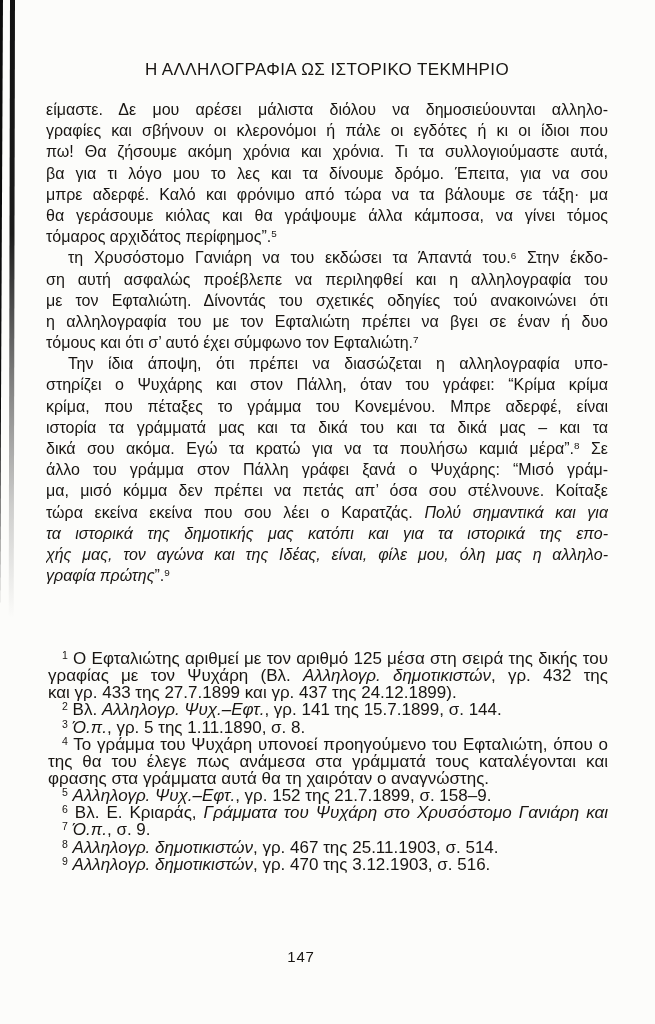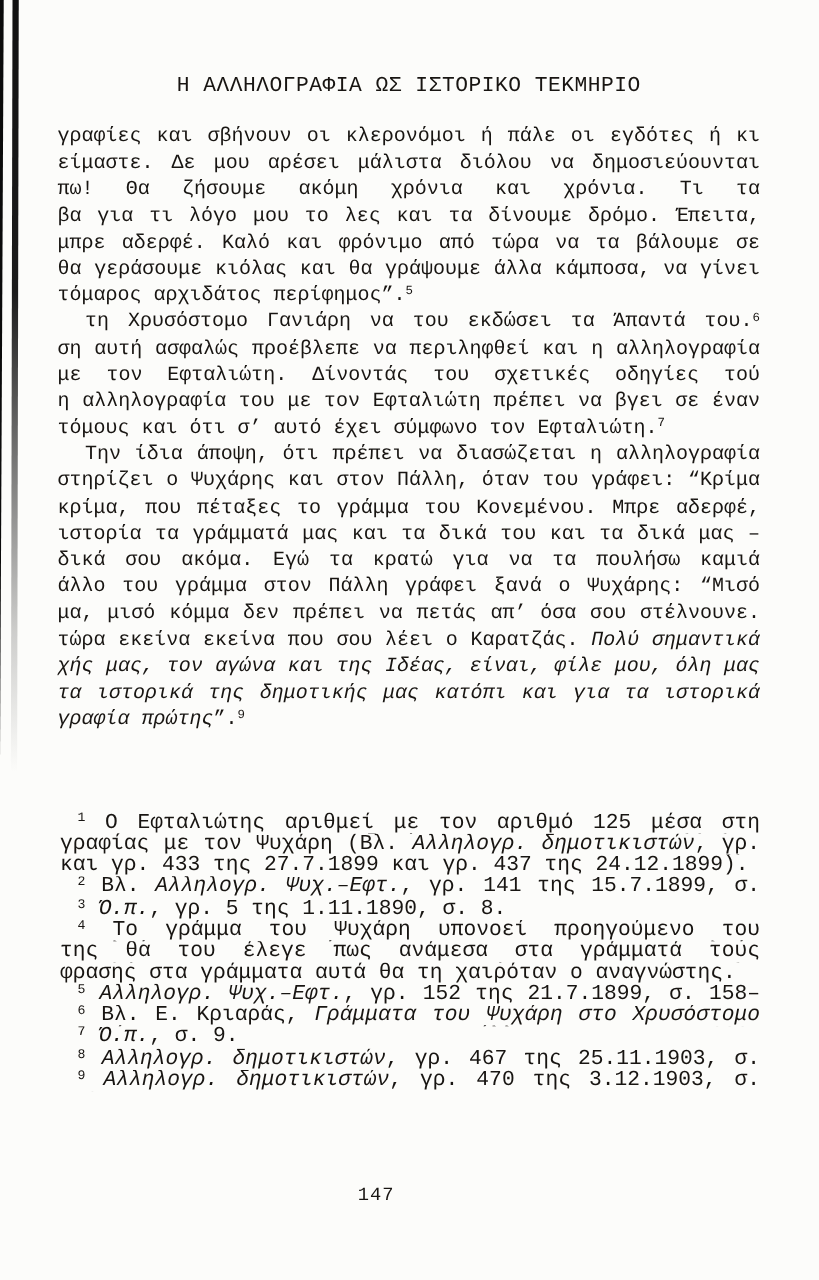--- a/index.html
+++ b/index.html
@@ -2,21 +2,21 @@
 <html lang="el"><head>
 <meta charset="utf-8">
 <style>
   html, body { margin: 0; padding: 0; background: #ffffff; }
   .page {
     position: relative;
     width: 655px;
     height: 1024px;
     background: #fcfcfa;
     overflow: hidden;
-    font-family: Liberation Mono, monospace;
+    font-family: Liberation Sans, sans-serif;
     color: #181512;
   }
   
   .scan-bar-a {
     position: absolute; left: 0; top: -4px; width: 3px; height: 1034px;
     background: #0b0b0b;
     transform: rotate(0.28deg); transform-origin: top left;
   }
   .scan-bar-b {
     position: absolute; left: 10px; top: -2px; width: 5px; height: 620px;
@@ -62,22 +62,22 @@
 <body>
 
 <div class="page" style="background: rgb(252, 252, 250); color: rgb(24, 21, 18);">
   <div class="scan-bar-a"></div>
   <div class="scan-bar-b"></div>
 
   <div class="running-head">Η ΑΛΛΗΛΟΓΡΑΦΙΑ ΩΣ ΙΣΤΟΡΙΚΟ ΤΕΚΜΗΡΙΟ</div>
 
   <div class="body-text">
       <div class="para">
+        <div class="line"><span>είμαστε. Δε μου αρέσει μάλιστα διόλου να δημοσιεύουνται αλληλο-</span></div>
         <div class="line"><span>γραφίες και σβήνουν οι κλερονόμοι ή πάλε οι εγδότες ή κι οι ίδιοι που</span></div>
-        <div class="line"><span>είμαστε. Δε μου αρέσει μάλιστα διόλου να δημοσιεύουνται αλληλο-</span></div>
         <div class="line"><span>πω! Θα ζήσουμε ακόμη χρόνια και χρόνια. Τι τα συλλογιούμαστε αυτά,</span></div>
         <div class="line"><span>βα για τι λόγο μου το λες και τα δίνουμε δρόμο. Έπειτα, για να σου</span></div>
         <div class="line"><span>μπρε αδερφέ. Καλό και φρόνιμο από τώρα να τα βάλουμε σε τάξη· μα</span></div>
         <div class="line"><span>θα γεράσουμε κιόλας και θα γράψουμε άλλα κάμποσα, να γίνει τόμος</span></div>
         <div class="line last"><span>τόμαρος αρχιδάτος περίφημος”.</span><span class="fnref">5</span></div>
       </div>
       <div class="para indent">
         <div class="line"><span>τη Χρυσόστομο Γανιάρη να του εκδώσει τα Άπαντά του.</span><span class="fnref">6</span><span> Στην έκδο-</span></div>
         <div class="line"><span>ση αυτή ασφαλώς προέβλεπε να περιληφθεί και η αλληλογραφία του</span></div>
         <div class="line"><span>με τον Εφταλιώτη. Δίνοντάς του σχετικές οδηγίες τού ανακοινώνει ότι</span></div>
@@ -86,22 +86,22 @@
       </div>
       <div class="para indent">
         <div class="line"><span>Την ίδια άποψη, ότι πρέπει να διασώζεται η αλληλογραφία υπο-</span></div>
         <div class="line"><span>στηρίζει ο Ψυχάρης και στον Πάλλη, όταν του γράφει: “Κρίμα κρίμα</span></div>
         <div class="line"><span>κρίμα, που πέταξες το γράμμα του Κονεμένου. Μπρε αδερφέ, είναι</span></div>
         <div class="line"><span>ιστορία τα γράμματά μας και τα δικά του και τα δικά μας – και τα</span></div>
         <div class="line"><span>δικά σου ακόμα. Εγώ τα κρατώ για να τα πουλήσω καμιά μέρα”.</span><span class="fnref">8</span><span> Σε</span></div>
         <div class="line"><span>άλλο του γράμμα στον Πάλλη γράφει ξανά ο Ψυχάρης: “Μισό γράμ-</span></div>
         <div class="line"><span>μα, μισό κόμμα δεν πρέπει να πετάς απ’ όσα σου στέλνουνε. Κοίταξε</span></div>
         <div class="line"><span>τώρα εκείνα εκείνα που σου λέει ο Καρατζάς. </span><span class="it">Πολύ σημαντικά και για</span></div>
+        <div class="line"><span class="it">τα ιστορικά της δημοτικής μας κατόπι και για τα ιστορικά της επο-</span></div>
         <div class="line"><span class="it">χής μας, τον αγώνα και της Ιδέας, είναι, φίλε μου, όλη μας η αλληλο-</span></div>
-        <div class="line"><span class="it">τα ιστορικά της δημοτικής μας κατόπι και για τα ιστορικά της επο-</span></div>
         <div class="line last"><span class="it">γραφία πρώτης</span><span>”.</span><span class="fnref">9</span></div>
       </div>
     </div>
 
   <div class="footnotes">
       <div class="para">
         <div class="line"><span class="fnref">1</span><span> Ο Εφταλιώτης αριθμεί με τον αριθμό 125 μέσα στη σειρά της δικής του αλληλο-</span></div>
         <div class="line"><span>γραφίας με τον Ψυχάρη (Βλ. </span><span class="it">Αλληλογρ. δημοτικιστών</span><span>, γρ. 432 της 9.7.1899, σ. 453· βλ.</span></div>
         <div class="line last"><span>και γρ. 433 της 27.7.1899 και γρ. 437 της 24.12.1899).</span></div>
       </div>

